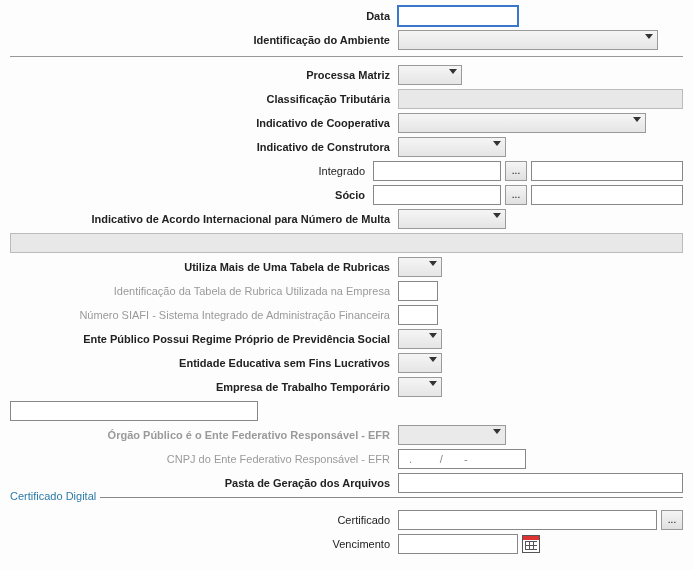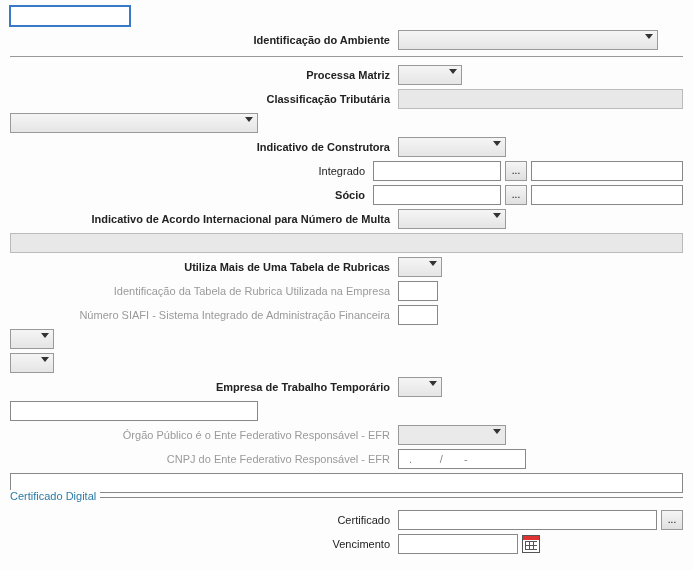--- a/index.html
+++ b/index.html
@@ -19,21 +19,21 @@
   }
   .label {
     width: 388px;
     text-align: right;
     padding-right: 8px;
     font-weight: bold;
     color: #222;
   }
   .label.normal { font-weight: normal; }
   .label.disabled { color: #9a9a9a; font-weight: normal; }
-  .label.disabled-bold { color: #9a9a9a; font-weight: normal; }
+  .label.disabled-bold { color: #9a9a9a; font-weight: bold; }
   .ctrl-area {
     flex: 1;
     display: flex;
     align-items: center;
     gap: 4px;
   }
   input.txt {
     height: 20px;
     padding: 1px 4px;
     font-family: inherit;
@@ -120,20 +120,21 @@
     top:5px;left:2px;right:2px;bottom:2px;
     background:
       repeating-linear-gradient(#555 0 1px, transparent 1px 4px),
       repeating-linear-gradient(90deg,#555 0 1px, transparent 1px 4px);
   }
 </style>
 </head>
 <body>
 
 <div class="row">
+  <div class="label">Data</div>
   <div class="ctrl-area">
     <input class="txt focused" style="width: 120px;" value="">
   </div>
 </div>
 <div class="row">
   <div class="label">Identificação do Ambiente</div>
   <div class="ctrl-area">
     <div class="select" style="width:260px">
         <span class="chev"></span>
       </div>
@@ -150,20 +151,21 @@
       </div>
     </div>
 </div>
 <div class="row">
   <div class="label">Classificação Tributária</div>
   <div class="ctrl-area">
       <div class="readonly"></div>
     </div>
 </div>
 <div class="row">
+  <div class="label">Indicativo de Cooperativa</div>
   <div class="ctrl-area">
       <div class="select" style="width:248px">
         <span class="chev"></span>
       </div>
     </div>
 </div>
 <div class="row">
   <div class="label">Indicativo de Construtora</div>
   <div class="ctrl-area">
       <div class="select" style="width:108px">
@@ -218,27 +220,29 @@
       <input class="txt" style="width: 40px;">
     </div>
 </div>
 <div class="row">
   <div class="label disabled">Número SIAFI - Sistema Integrado de Administração Financeira</div>
   <div class="ctrl-area">
       <input class="txt" style="width: 40px;">
     </div>
 </div>
 <div class="row">
-  <div class="ctrl-area">
-      <div class="select" style="width:44px">
-        <span class="chev"></span>
-      </div>
-    </div>
-</div>
-<div class="row">
+  <div class="label">Ente Público Possui Regime Próprio de Previdência Social</div>
+  <div class="ctrl-area">
+      <div class="select" style="width:44px">
+        <span class="chev"></span>
+      </div>
+    </div>
+</div>
+<div class="row">
+  <div class="label">Entidade Educativa sem Fins Lucrativos</div>
   <div class="ctrl-area">
       <div class="select" style="width:44px">
         <span class="chev"></span>
       </div>
     </div>
 </div>
 <div class="row">
   <div class="label">Empresa de Trabalho Temporário</div>
   <div class="ctrl-area">
       <div class="select" style="width:44px">
@@ -259,20 +263,21 @@
       </div>
     </div>
 </div>
 <div class="row">
   <div class="label disabled">CNPJ do Ente Federativo Responsável - EFR</div>
   <div class="ctrl-area">
       <input class="txt" style="width: 128px; color: rgb(136, 136, 136);" value="  .         /       -">
     </div>
 </div>
 <div class="row">
+  <div class="label">Pasta de Geração dos Arquivos</div>
   <div class="ctrl-area">
       <input class="txt" style="flex: 1 1 0%;">
     </div>
 </div>
 
 <div class="fieldset">
   <div class="legend">Certificado Digital</div>
   <div class="row">
     <div class="label normal">Certificado</div>
     <div class="ctrl-area">

